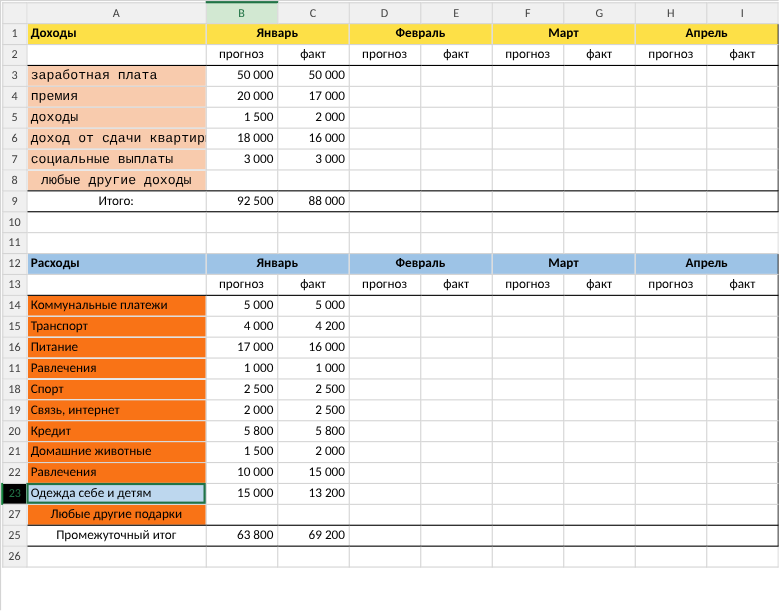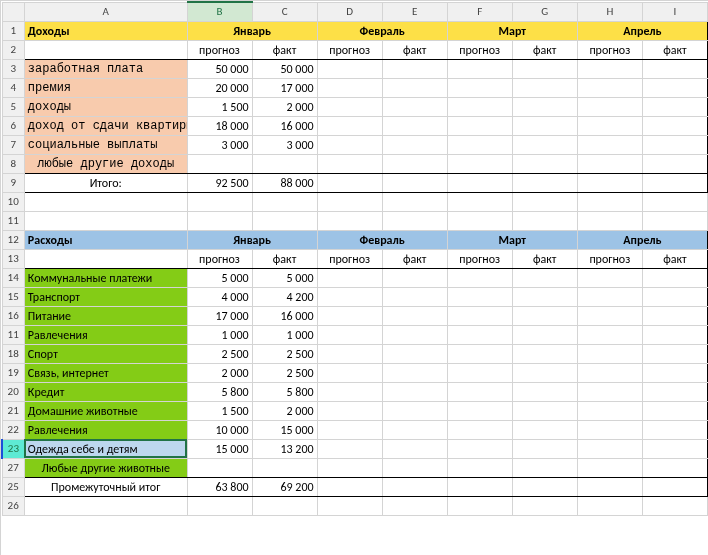--- a/index.html
+++ b/index.html
@@ -53,36 +53,36 @@
   .cA { width: 160px; }
   .cN { width: 64px; } 
   
   td { text-align: left; }
   td.num { text-align: right; }
   td.center { text-align: center; }
   
   .hdr-orange { background: #fde047; font-weight: bold; }
   .row-orange { background: #f8cbad; font-family: Liberation Mono, monospace; }
   .hdr-blue   { background: #9dc3e6; font-weight: bold; margin-top: 48px; }
-  .row-blue   { background: #84cc16; }
+  .row-blue   { background: #f97316; }
   
   .bt { border-top: 1px solid #000 !important; }
   .bb { border-bottom: 1px solid #000 !important; text-align: center; }
   .bl { border-left: 1px solid #000 !important; }
   .br { border-right: 1px solid #000 !important; }
   
   .selected {
     outline: 2px solid #217346;
     outline-offset: -2px;
     background: #bdd7ee;
     position: relative;
   }
   th.rowhdr.active {
-    background: #5eead4;
-    border-left: 2px solid #1d4ed8;
+    background: #000000;
+    border-left: 2px solid #15803d;
     color: #217346;
   }
 </style>
 </head>
 <body>
 
 <div class="sheet">
 <table class="grid">
 <colgroup>
   <col style="width:22px">
@@ -382,21 +382,21 @@
   <td class="num bl">13 200</td>
   <td class="bl"></td>
           <td class="bl"></td>
           <td class="bl"></td>
           <td class="bl"></td>
           <td class="bl"></td>
           <td class="bl br"></td>
 </tr>
 <tr>
           <th class="rowhdr">27</th>
-  <td class="row-blue bl bb">Любые другие животные</td>
+  <td class="row-blue bl bb">Любые другие подарки</td>
   <td class="num bl bb"></td>
   <td class="num bl bb"></td>
   <td class="bl bb"></td>
           <td class="bl bb"></td>
           <td class="bl bb"></td>
           <td class="bl bb"></td>
           <td class="bl bb"></td>
           <td class="bl bb br"></td>
 </tr>
 

